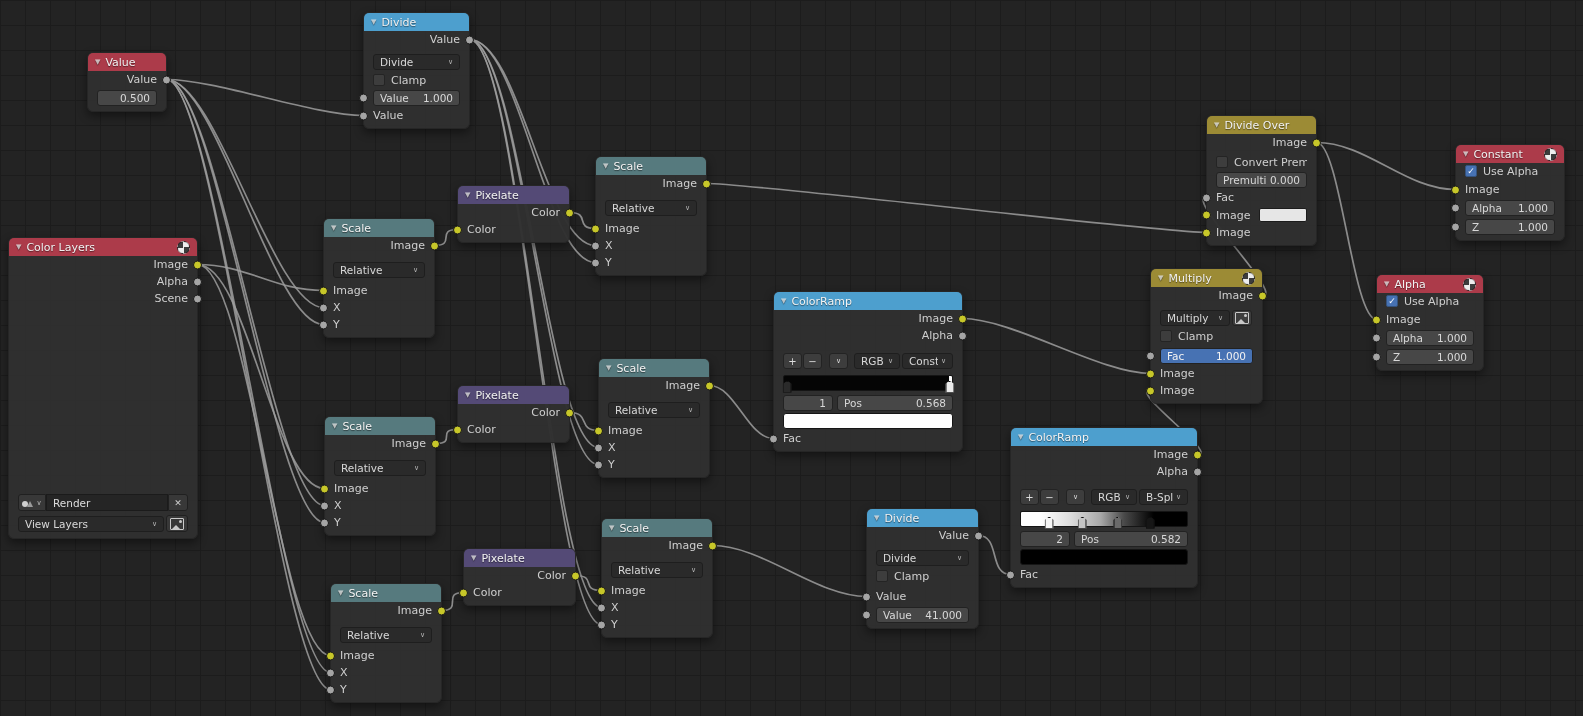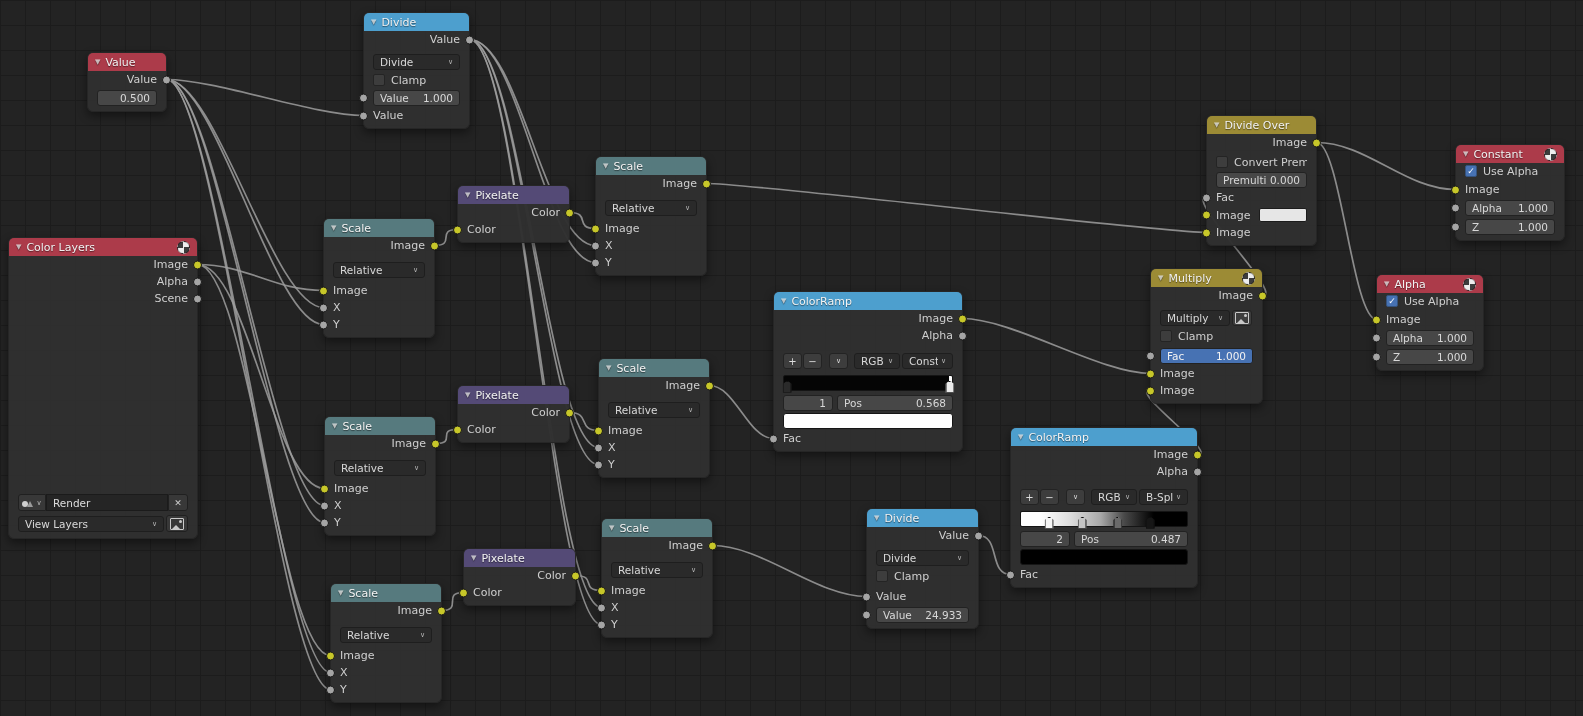--- a/index.html
+++ b/index.html
@@ -475,21 +475,21 @@
       </div>
       <div style="height: 4px;"></div>
       <div class="row" style="height: 17px;">
         <span class="socket left gray"></span>
         <span class="lbl">Value</span>
       </div>
       <div class="row" style="height: 19px;">
         <span class="socket left gray"></span>
         <div class="widget field">
           <span class="wtext">Value</span>
-          <span class="val">24.933</span>
+          <span class="val">41.000</span>
         </div>
       </div>
     </div>
     <div class="node" style="left: 1010px; top: 427px; width: 188px;">
       <div class="header hdr-blue">
         <span class="tri">▼</span>
         <span class="title">ColorRamp</span>
       </div>
       <div class="row out" style="height: 17px;">
         <span class="lbl">Image</span>
@@ -520,21 +520,21 @@
           <span class="stop sel" style="left: 58.2%; background: rgb(106, 106, 106);"></span>
           <span class="stop" style="left: 78%; background: rgb(22, 22, 22);"></span>
         </div>
       </div>
       <div class="row" style="height: 19px;">
         <div class="widget field center" style="flex: 0 0 50px;">
           <span class="val">2</span>
         </div>
         <div class="widget field" style="margin-left: 4px;">
           <span class="wtext">Pos</span>
-          <span class="val">0.487</span>
+          <span class="val">0.582</span>
         </div>
       </div>
       <div class="row" style="height: 18px;">
         <div class="widget swatchw" style="background: rgb(0, 0, 0);"></div>
       </div>
       <div class="row" style="height: 17px;">
         <span class="socket left gray"></span>
         <span class="lbl">Fac</span>
       </div>
     </div>

